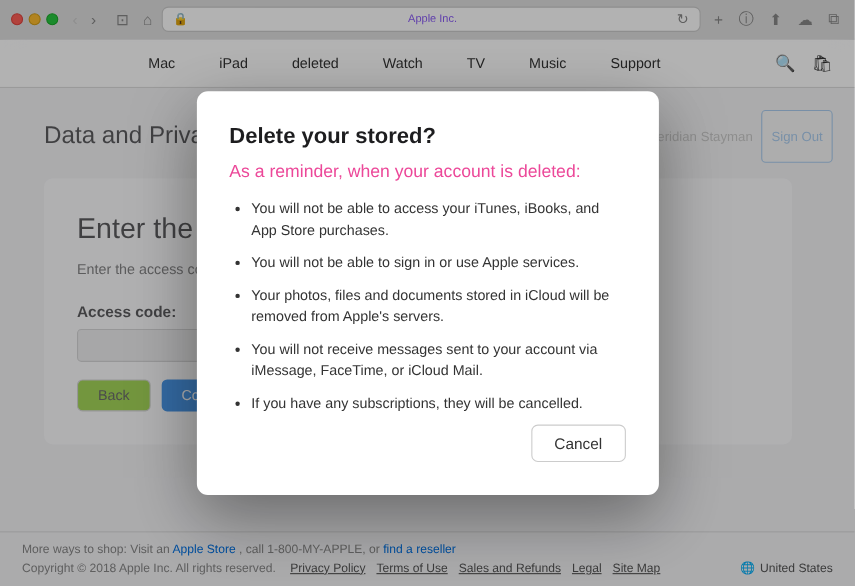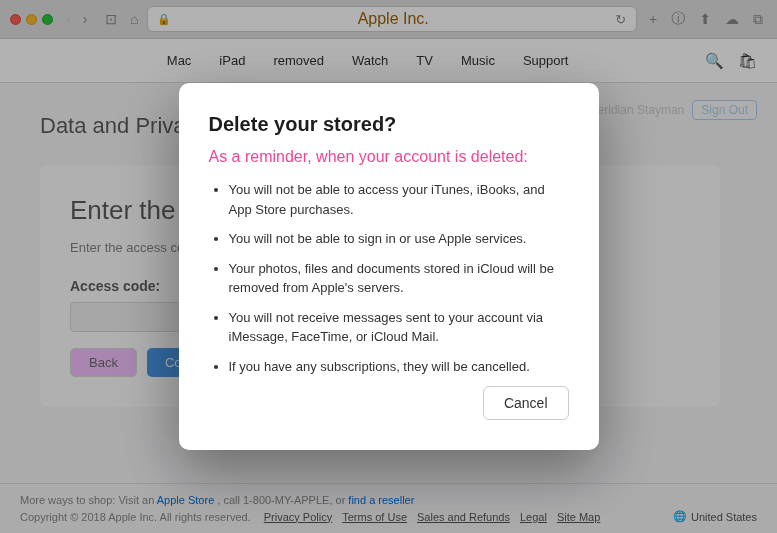--- a/index.html
+++ b/index.html
@@ -63,21 +63,21 @@
       align-items: center;
       background: white;
       border-radius: 6px;
       padding: 3px 10px;
       font-size: 12px;
       color: #333;
       border: 1px solid #ccc;
       gap: 5px;
     }
     .lock-icon { color: #4caf50; font-size: 11px; }
-    .address-text { flex: 1; text-align: center; color: #a16207; font-size: 16px; }
+    .address-text { flex: 1; text-align: center; color: #8b5cf6; font-size: 10px; }
     .reload-btn {
       background: none;
       border: none;
       color: #888;
       font-size: 13px;
       cursor: pointer;
     }
     .toolbar-right {
       display: flex;
       gap: 6px;
@@ -106,21 +106,21 @@
     .apple-logo {
       font-size: 18px;
       color: #333;
       margin-right: 10px;
       flex-shrink: 0;
     }
     .nav-items {
       display: flex;
       flex: 1;
       justify-content: center;
-      gap: 0;
+      gap: 12px;
       align-items: flex-end;
     }
     .nav-item {
       font-size: 13px;
       color: #333;
       padding: 0 14px;
       cursor: pointer;
       height: 44px;
       display: flex;
       align-items: center;
@@ -159,21 +159,21 @@
       color: #666;
       display: flex;
       gap: 8px;
       align-items: center;
     }
     .sign-out-btn {
       font-size: 12px;
       color: #0071e3;
       border: 1px solid #0071e3;
       background: white;
-      padding: 2px 8px;
+      padding: 16px 8px;
       border-radius: 4px;
       cursor: pointer;
     }
 
     .form-section {
       background: white;
       border-radius: 8px;
       padding: 30px;
       max-width: 680px;
     }
@@ -202,21 +202,21 @@
       border-radius: 4px;
       height: 30px;
       width: 160px;
       margin-bottom: 16px;
     }
     .form-buttons {
       display: flex;
       gap: 10px;
     }
     .btn-back {
-      background: #f0abfc;
+      background: #84cc16;
       border: 1px solid #ccc;
       border-radius: 5px;
       padding: 6px 18px;
       font-size: 13px;
       color: #333;
       cursor: pointer;
     }
     .btn-continue {
       background: #0071e3;
       border: none;
@@ -388,21 +388,21 @@
       <button class="toolbar-icon-btn">⧉</button>
     </div>
   </div>
 </div>
 
 <div class="apple-nav">
   <span class="apple-logo"></span>
   <div class="nav-items">
     <div class="nav-item">Mac</div>
     <div class="nav-item">iPad</div>
-    <div class="nav-item">removed</div>
+    <div class="nav-item">deleted</div>
     <div class="nav-item">Watch</div>
     <div class="nav-item">TV</div>
     <div class="nav-item">Music</div>
     <div class="nav-item">Support</div>
   </div>
   <div class="nav-right">
     <button class="nav-icon-btn">🔍</button>
     <button class="nav-icon-btn">🛍</button>
   </div>
 </div>

